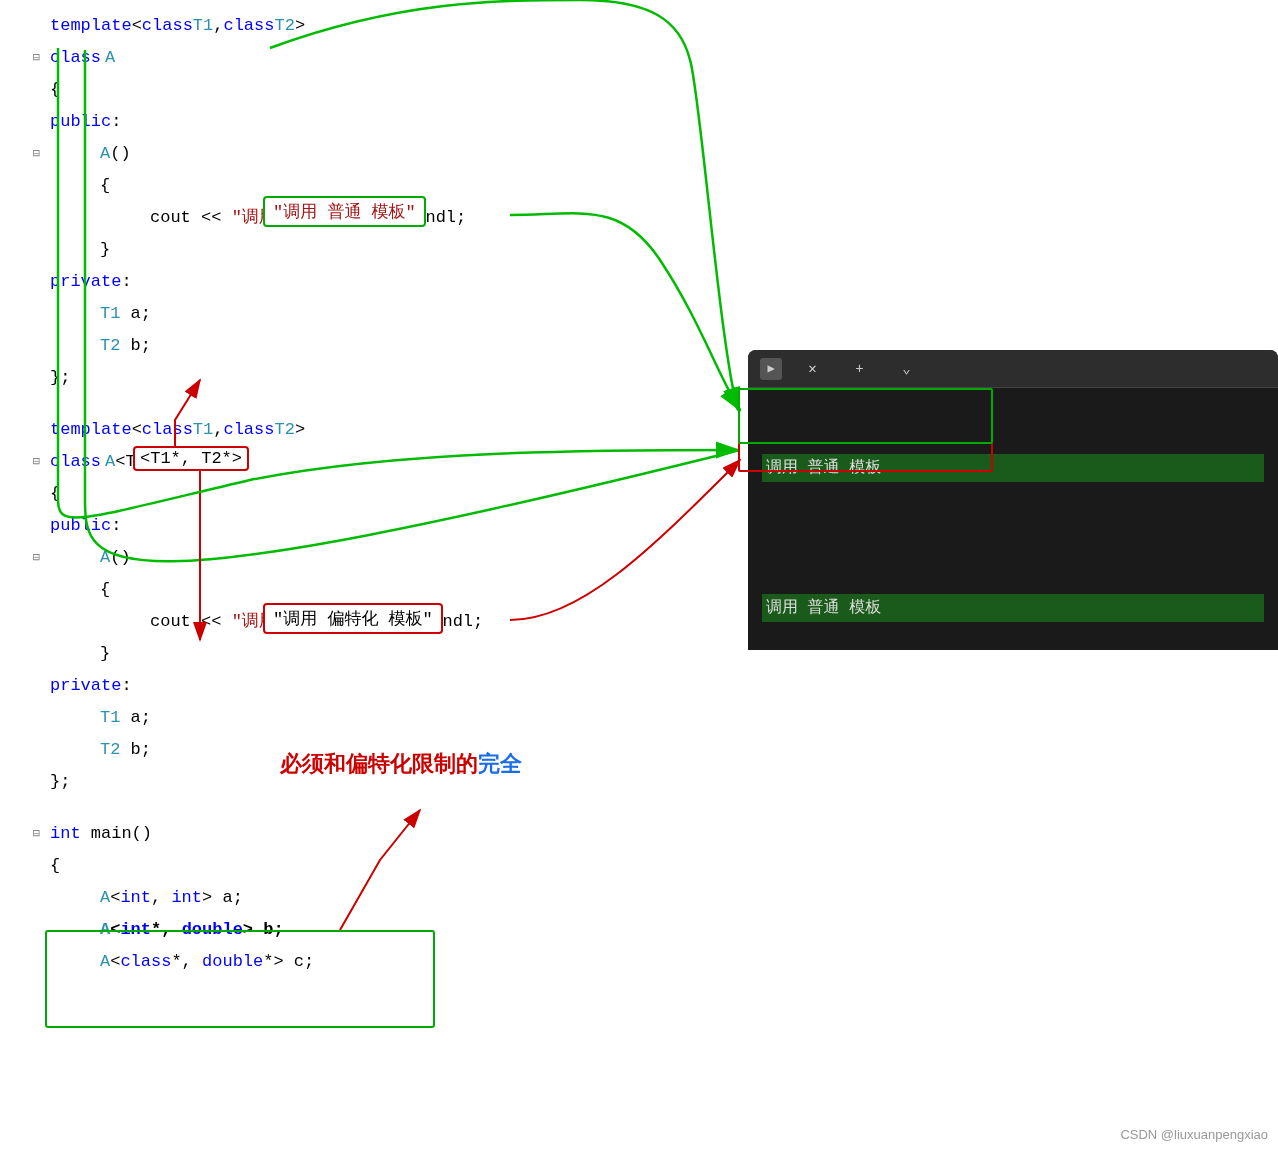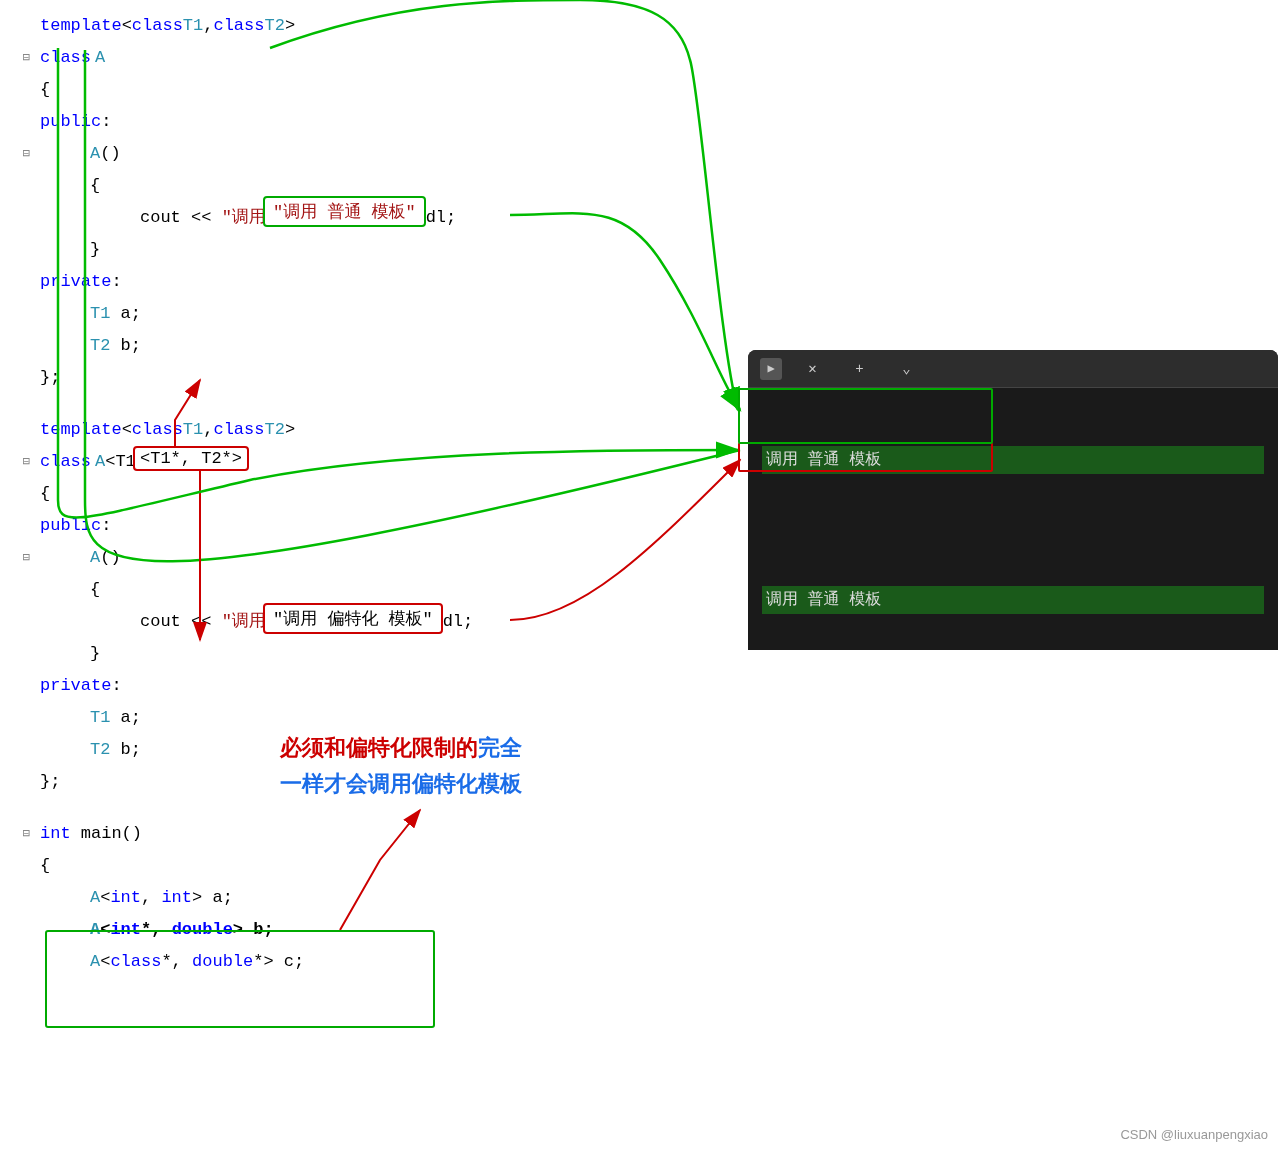--- a/index.html
+++ b/index.html
@@ -23,20 +23,21 @@
     }
 
     .code-line {
       display: flex;
       align-items: center;
       height: 32px;
       padding-left: 10px;
       font-size: 17px;
       line-height: 32px;
       white-space: pre;
+      margin-left: 10px;
     }
 
     .line-gutter {
       width: 30px;
       min-width: 30px;
       color: #aaa;
       text-align: right;
       padding-right: 8px;
       font-size: 13px;
       user-select: none;
@@ -134,21 +135,21 @@
       height: 28px;
       display: flex;
       align-items: center;
       justify-content: center;
       cursor: pointer;
       color: #ccc;
       font-size: 14px;
     }
 
     .terminal-body {
-      padding: 2px 14px;
+      padding: 10px 14px;
       font-family: 'Consolas', 'Courier New', monospace;
       font-size: 16px;
       color: #dddddd;
     }
 
     .term-line {
       line-height: 28px;
       white-space: pre;
     }
 
@@ -313,23 +314,22 @@
 <div class="annotation-box box-red-outline" style="top: 446px; left: 133px; border-color:#cc0000; color:#000; padding: 1px 5px;">
   <span>&lt;T1*, T2*&gt;</span>
 </div>
 
 <div class="annotation-box box-red-outline" style="top: 603px; left: 263px; border-color:#cc0000;">
   <span>"调用 偏特化 模板"</span>
 </div>
 
 <div style="position:absolute; top: 930px; left: 45px; border: 2.5px solid #00aa00; border-radius:3px; z-index:10; width: 390px; height: 98px;"></div>
 
-<div class="annotation-text" style="top: 730px; left: 280px; font-size: 22px; font-weight: bold; line-height: 36px;">
+<div class="annotation-text" style="top: 746px; left: 280px; font-size: 22px; font-weight: bold; line-height: 36px;">
   <div style="color:#cc0000;">必须和偏特化限制的<span style="color:#1a6ce8;">完全</span></div>
-  <div style="color:#1a6ce8;">一样才会调用偏特化模板</div>
 </div>
 
 <div class="terminal">
   <div class="terminal-titlebar">
     <div class="terminal-icon">▶</div>
     <div class="terminal-buttons">
       <div class="term-btn">✕</div>
       <div class="term-btn">+</div>
       <div class="term-btn">⌄</div>
     </div>

